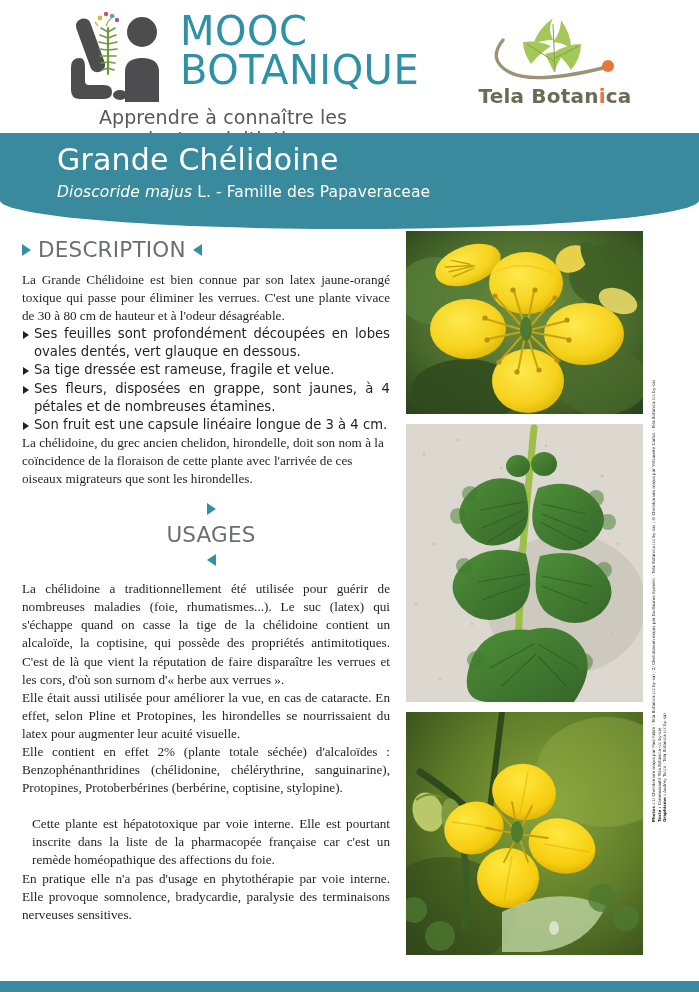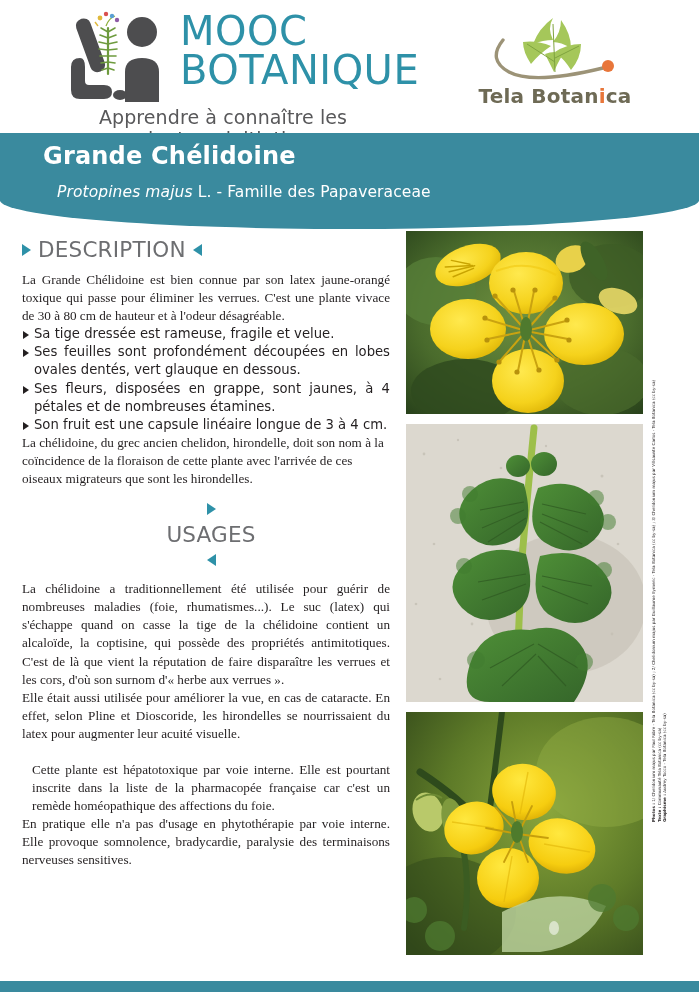--- a/index.html
+++ b/index.html
@@ -37,22 +37,22 @@
 
   
   .banner{
     position:absolute;left:0;top:133px;width:699px;height:96px;
     background:#3A8A9E;
     border-bottom-left-radius:52% 30px;
     border-bottom-right-radius:52% 30px;
     overflow:hidden;
   }
   .banner-title{
-    position:absolute;left:43px;top:9px;
-    color:#ffffff;font-size:24px;font-weight:700;letter-spacing:.2px;
+    position:absolute;left:57px;top:9px;
+    color:#ffffff;font-size:30px;font-weight:400;letter-spacing:.2px;
     font-family:"DejaVu Sans", sans-serif;
   }
   .banner-sub{
     position:absolute;left:57px;top:50px;
     color:#ffffff;font-size:15.5px;letter-spacing:.1px;white-space:nowrap;
     font-family:"DejaVu Sans", sans-serif;
   }
   .banner-sub .sci{font-style:italic;}
 
   
@@ -180,51 +180,52 @@
       <path d="M28 26 q-16 20 6 32 q24 13 94 -4" fill="none" stroke="#9C9377" stroke-width="3.4" stroke-linecap="round"></path>
 
       <circle cx="133" cy="52" r="6" fill="#E8763A"></circle>
     </svg>
     <div class="tela-name"><span>Tela Botan</span><span class="dot-i">i</span><span>ca</span></div>
   </div>
 </div>
 
 <div class="banner">
   <div class="banner-title">Grande Chélidoine</div>
-  <div class="banner-sub"><span class="sci">Protopines majus</span><span> L. - Famille des Papaveraceae</span></div>
+  <div class="banner-sub"><span class="sci">Dioscoride majus</span><span> L. - Famille des Papaveraceae</span></div>
 </div>
 
 <div class="left-col">
 
   <div class="section-head" style="margin-top:8px;">
     <span class="tri-r"></span>
     <span>DESCRIPTION</span>
     <span class="tri-l"></span>
   </div>
 
   <div class="body-text" style="margin-top:9px;">
     <p>La Grande Chélidoine est bien connue par son latex jaune-orangé toxique qui passe pour éliminer les verrues. C'est une plante vivace de 30 à 80 cm de hauteur et à l'odeur désagréable.</p>
     <ul class="bullets">
+      <li>Ses feuilles sont profondément découpées en lobes ovales dentés, vert glauque en dessous.</li>
       <li>Sa tige dressée est rameuse, fragile et velue.</li>
-      <li>Ses feuilles sont profondément découpées en lobes ovales dentés, vert glauque en dessous.</li>
       <li>Ses fleurs, disposées en grappe, sont jaunes, à 4 pétales et de nombreuses étamines.</li>
       <li>Son fruit est une capsule linéaire longue de 3 à 4 cm.</li>
     </ul>
     <p style="text-align:left;">La chélidoine, du grec ancien chelidon, hirondelle, doit son nom à la coïncidence de la floraison de cette plante avec l'arrivée de ces oiseaux migrateurs que sont les hirondelles.</p>
   </div>
 
   <div class="section-head" style="margin-top:15px;flex-direction:column;">
     <span class="tri-r"></span>
     <span>USAGES</span>
     <span class="tri-l"></span>
   </div>
 
   <div class="body-text" style="margin-top:14px;">
     <p>La chélidoine a traditionnellement été utilisée pour guérir de nombreuses maladies (foie, rhumatismes...). Le suc (latex) qui s'échappe quand on casse la tige de la chélidoine contient un alcaloïde, la coptisine, qui possède des propriétés antimitotiques. C'est de là que vient la réputation de faire disparaître les verrues et les cors, d'où son surnom d'« herbe aux verrues ».</p>
-    <p>Elle était aussi utilisée pour améliorer la vue, en cas de cataracte. En effet, selon Pline et Dioscoride, les hirondelles se nourrissaient du latex pour augmenter leur acuité visuelle.</p>
+    <p>Elle était aussi utilisée pour améliorer la vue, en cas de cataracte. En effet, selon Pline et Protopines, les hirondelles se nourrissaient du latex pour augmenter leur acuité visuelle.</p>
+    <p>Elle contient en effet 2% (plante totale séchée) d'alcaloïdes : Benzophénanthridines (chélidonine, chélérythrine, sanguinarine), Protopines, Protoberbérines (berbérine, coptisine, stylopine).</p>
     <p style="margin-top:18px;margin-left:10px;">Cette plante est hépatotoxique par voie interne. Elle est pourtant inscrite dans la liste de la pharmacopée française car c'est un remède homéopathique des affections du foie.</p>
     <p>En pratique elle n'a pas d'usage en phytothérapie par voie interne. Elle provoque somnolence, bradycardie, paralysie des terminaisons nerveuses sensitives.</p>
   </div>
 
 </div>
 
 <div class="photo" id="photo-flower-closeup">
   <svg viewBox="0 0 237 183" preserveAspectRatio="none">
     <defs>
       <radialGradient id="bgA" cx="50%" cy="45%" r="75%">

